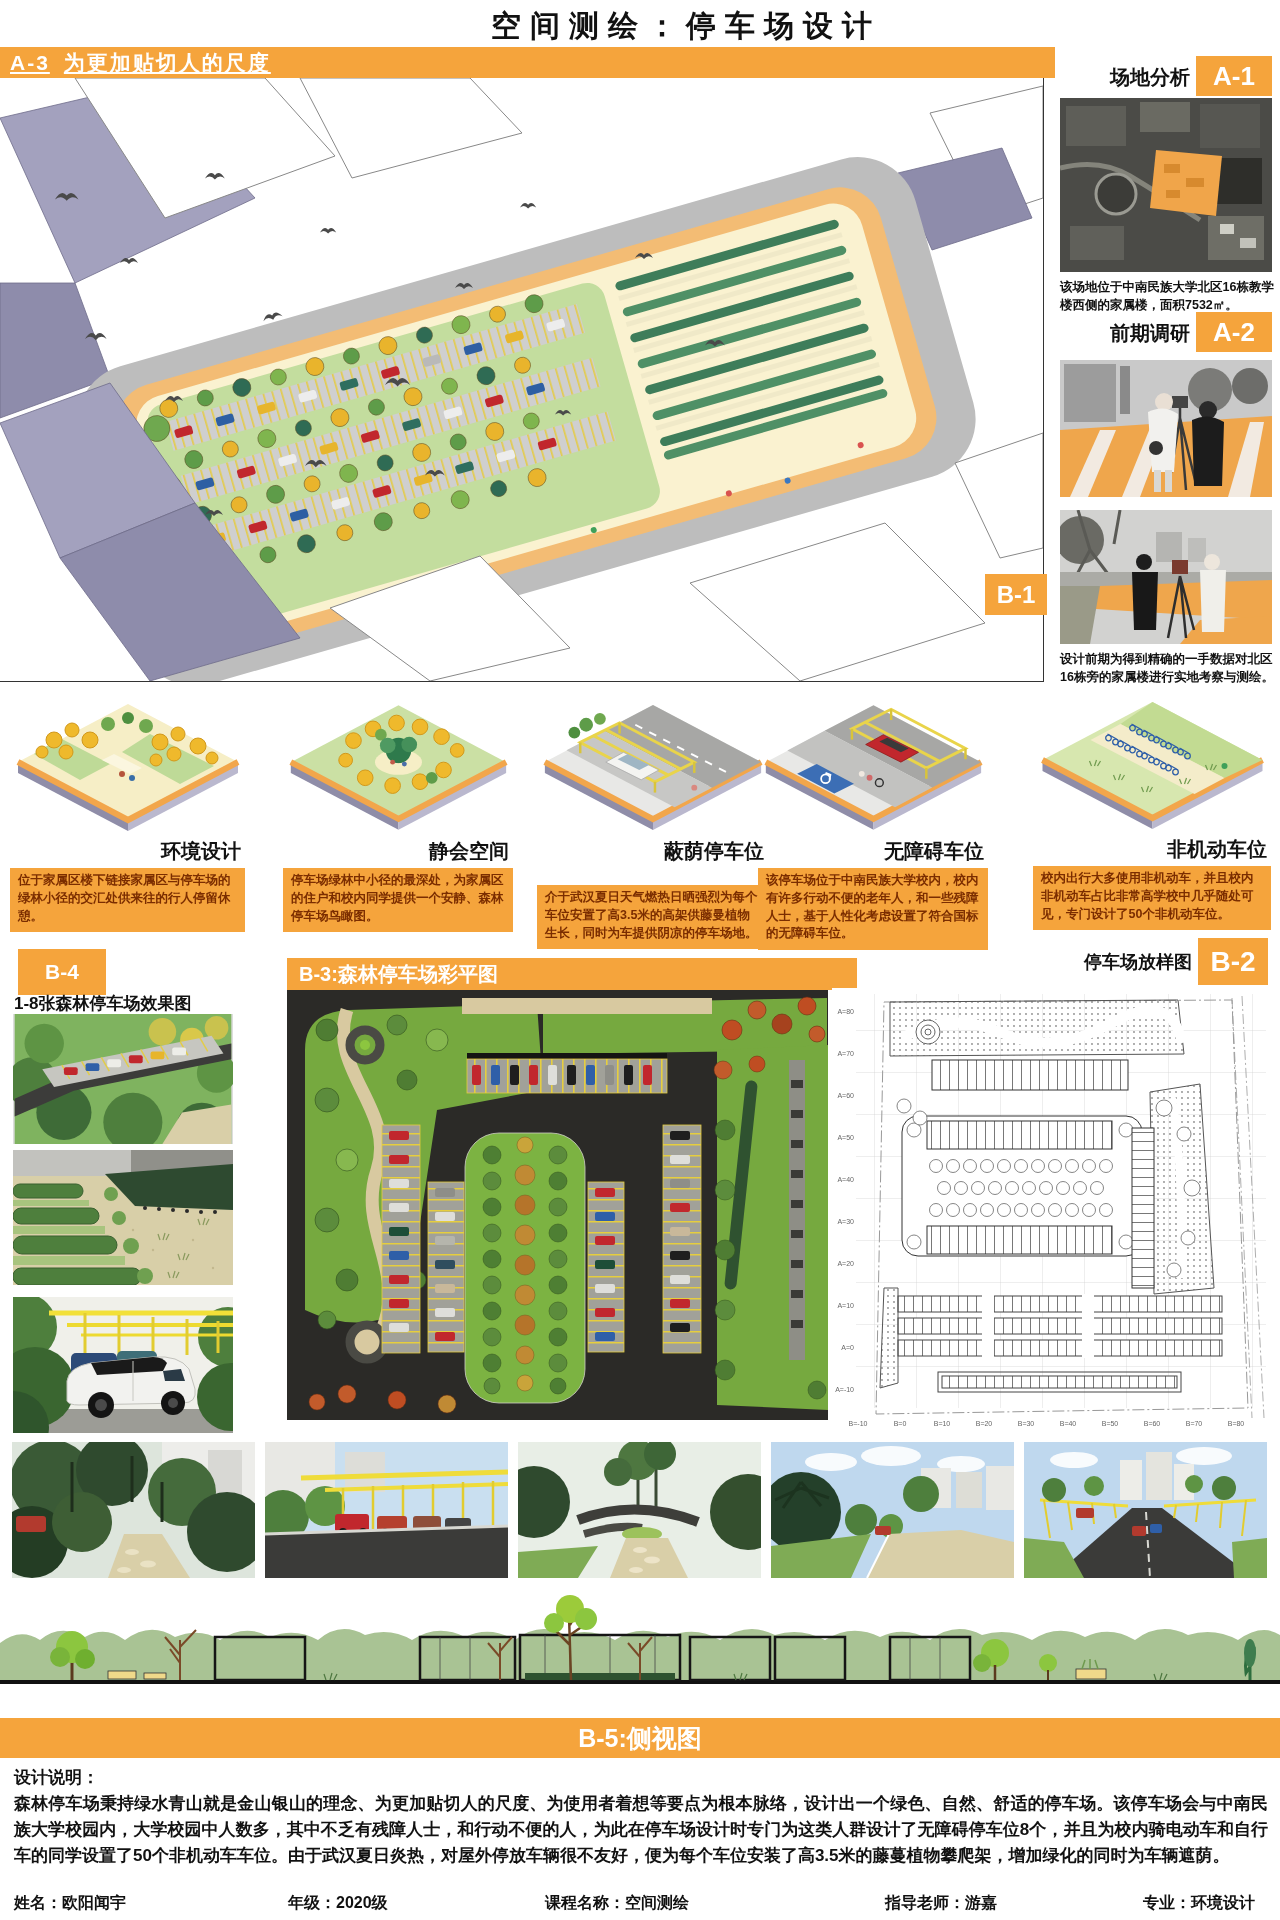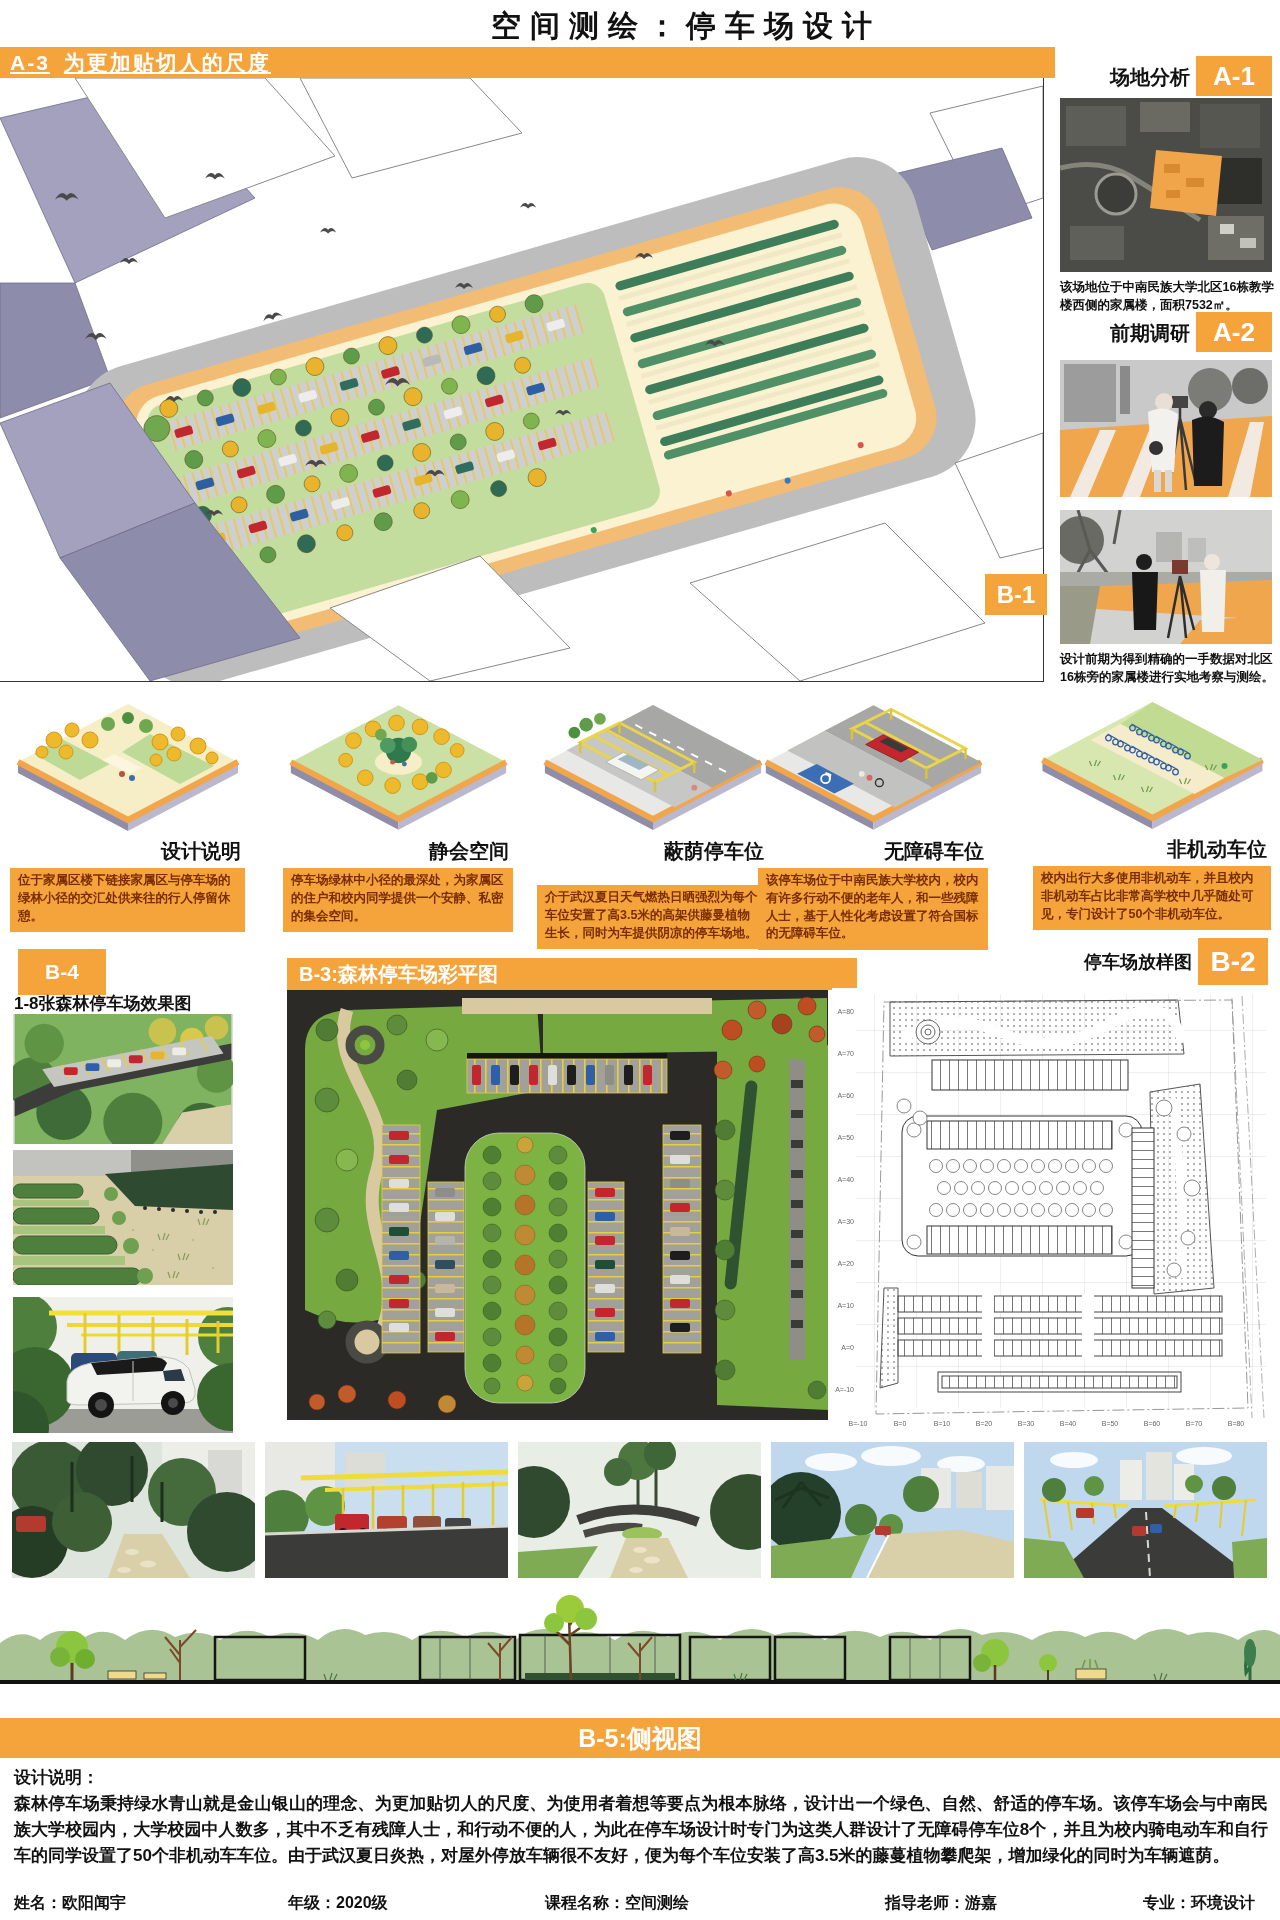--- a/index.html
+++ b/index.html
@@ -272,21 +272,21 @@
           <circle cx="164" cy="64" r="7" fill="#EFB92C"></circle>
           <circle cx="202" cy="68" r="6" fill="#EFB92C"></circle>
           <circle cx="146" cy="70" r="6" fill="#EFB92C"></circle>
       </g>
       <circle cx="98" cy="34" r="7" fill="#6FA84F"></circle>
         <circle cx="118" cy="28" r="6" fill="#4E8F3F"></circle>
         <circle cx="136" cy="36" r="7" fill="#6FA84F"></circle>
       <circle cx="112" cy="84" r="3" fill="#B5543C"></circle>
         <circle cx="122" cy="88" r="3" fill="#3A6EA8"></circle>
     </svg>
-    <div class="dlabel">设计说明</div>
+    <div class="dlabel">环境设计</div>
     <div class="descbox" style="margin-top:3px;">位于家属区楼下链接家属区与停车场的绿林小径的交汇处供来往的行人停留休憩。</div>
   </div>
 
   <div class="b1col" style="left:283px;top:690px;width:230px;">
     <svg viewBox="0 0 235 156" style="width:230px;height:156px;display:block;">
       <polygon points="8,72 118,130 118,141 8,83" fill="#8F8DA8"></polygon>
         <polygon points="228,72 118,130 118,141 228,83" fill="#BAB8CE"></polygon>
       <polygon points="118,14 228,72 118,130 8,72" fill="#CBE0A4"></polygon>
       <polyline points="8,72 118,130 228,72" stroke="#F2A64B" stroke-width="6" fill="none"></polyline>
       <ellipse cx="118" cy="72" rx="24" ry="13" fill="#F6EEC6"></ellipse>
@@ -306,21 +306,21 @@
       <circle cx="100" cy="44" r="6" fill="#6FA84F"></circle>
         <circle cx="152" cy="88" r="6" fill="#5E9C49"></circle>
       <line x1="118" y1="73" x2="118" y2="64" stroke="#5B3A1E" stroke-width="2"></line>
       <circle cx="118" cy="60" r="13" fill="#2E7A4C"></circle>
         <circle cx="107" cy="55" r="8" fill="#4F9A62"></circle>
         <circle cx="129" cy="54" r="8" fill="#45905A"></circle>
       <circle cx="112" cy="72" r="2.5" fill="#C25B4A"></circle>
         <circle cx="124" cy="74" r="2.5" fill="#4A6EA8"></circle>
     </svg>
     <div class="dlabel">静会空间</div>
-    <div class="descbox" style="margin-top:3px;">停车场绿林中小径的最深处，为家属区的住户和校内同学提供一个安静、私密的集会空间。</div>
+    <div class="descbox" style="margin-top:3px;">停车场绿林中小径的最深处，为家属区的住户和校内同学提供一个安静、森林停车场鸟瞰图。</div>
   </div>
 
   <div class="b1col" style="left:537px;top:690px;width:231px;">
     <svg viewBox="0 0 235 156" style="width:231px;height:156px;display:block;">
       <polygon points="8,72 118,130 118,141 8,83" fill="#8F8DA8"></polygon>
         <polygon points="228,72 118,130 118,141 228,83" fill="#BAB8CE"></polygon>
       <polygon points="118,14 228,72 118,130 8,72" fill="#E8E8E6"></polygon>
       <polyline points="8,72 118,130 228,72" stroke="#F2A64B" stroke-width="6" fill="none"></polyline>
       <polygon points="118,14 228,72 178,98 68,40" fill="#A7A7A5"></polygon>
       <line x1="100" y1="34" x2="196" y2="84" stroke="#fff" stroke-width="2" stroke-dasharray="8 8"></line>

